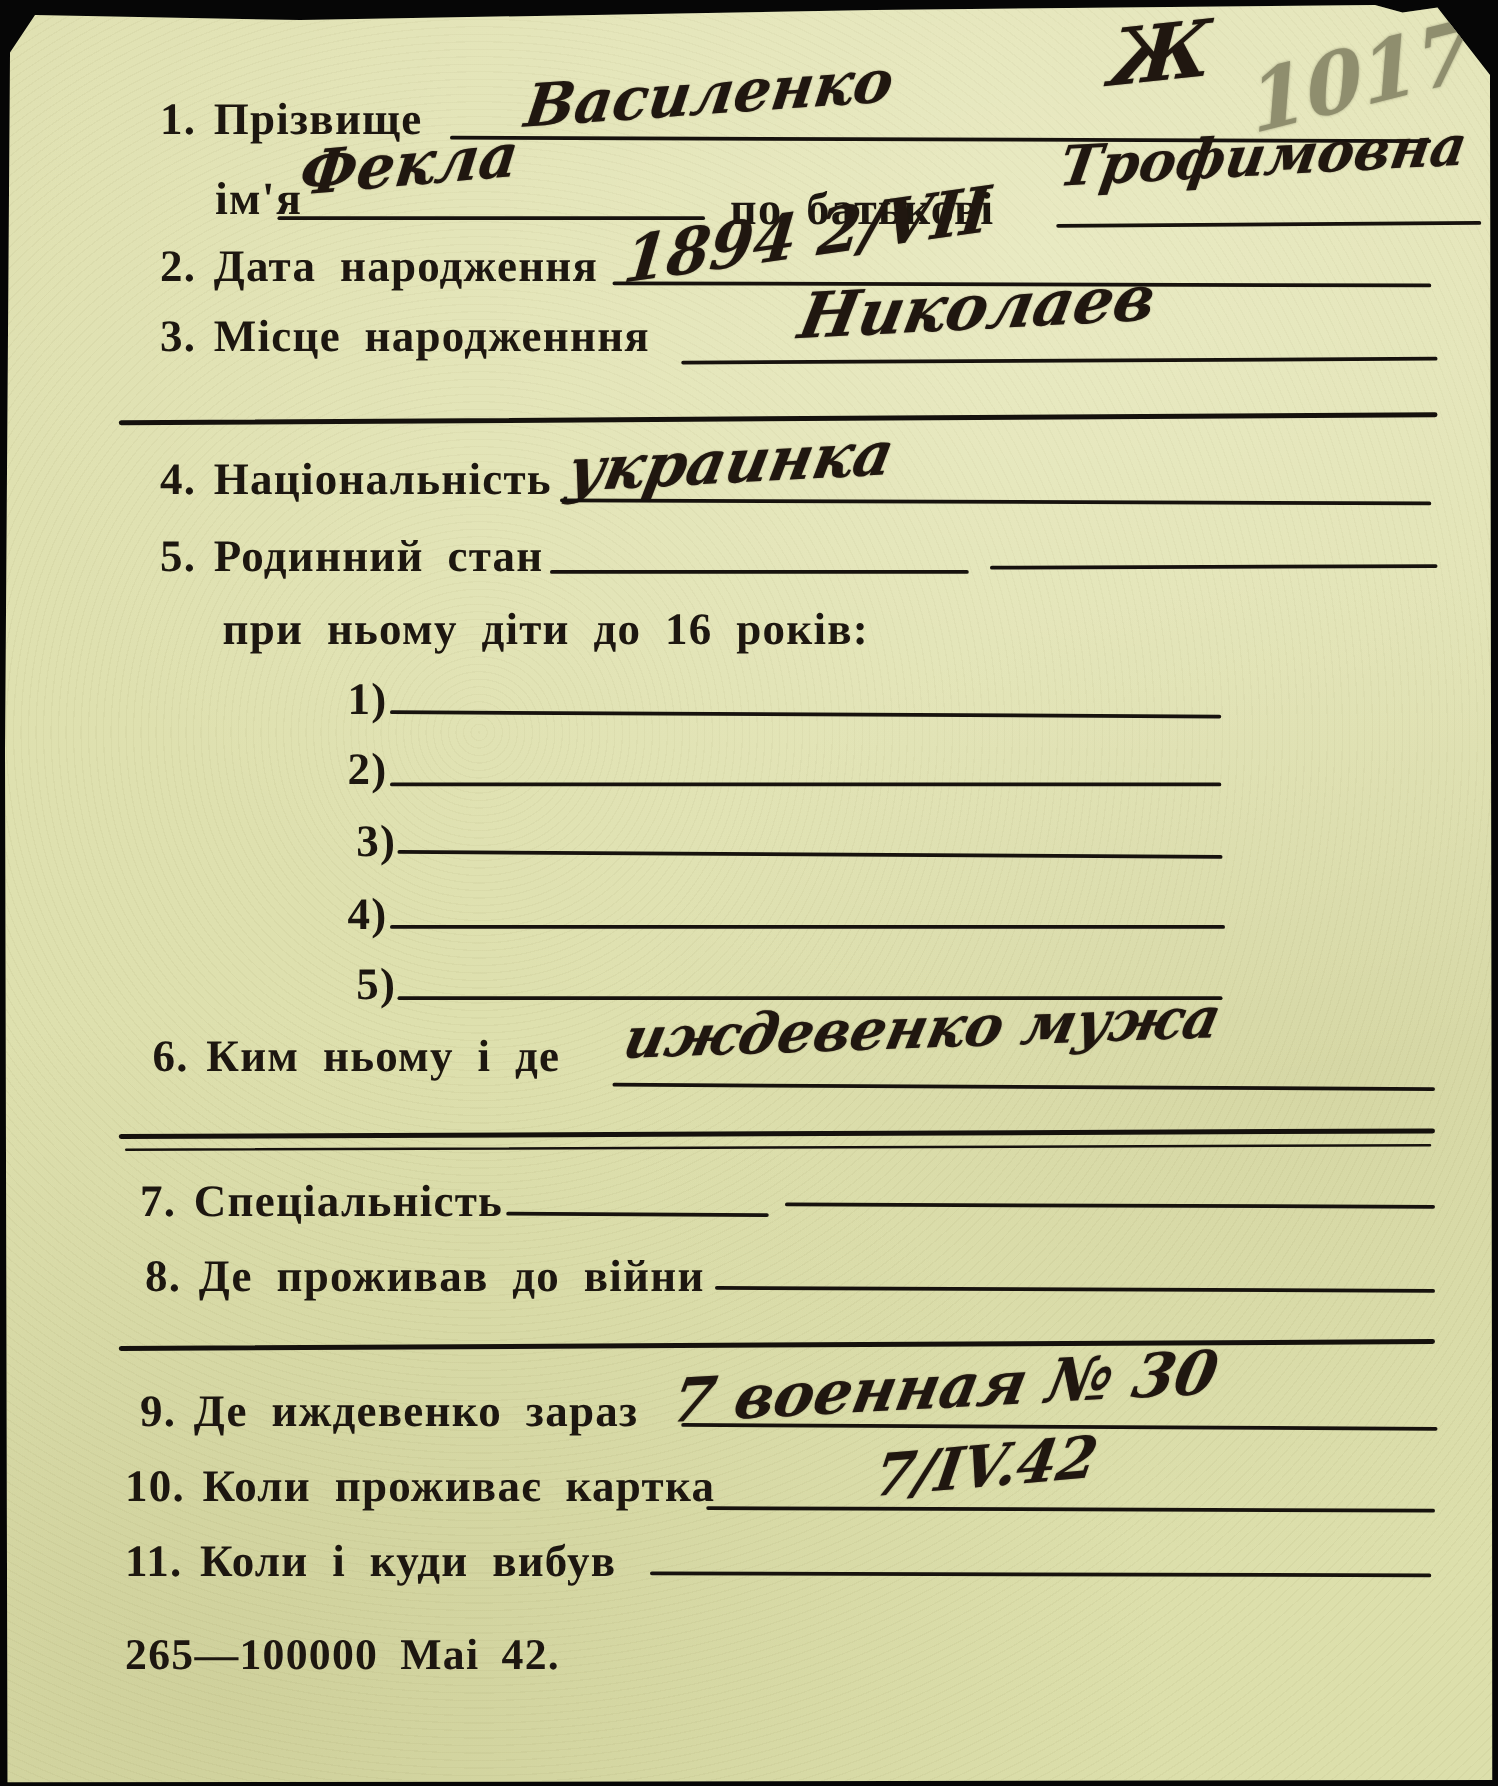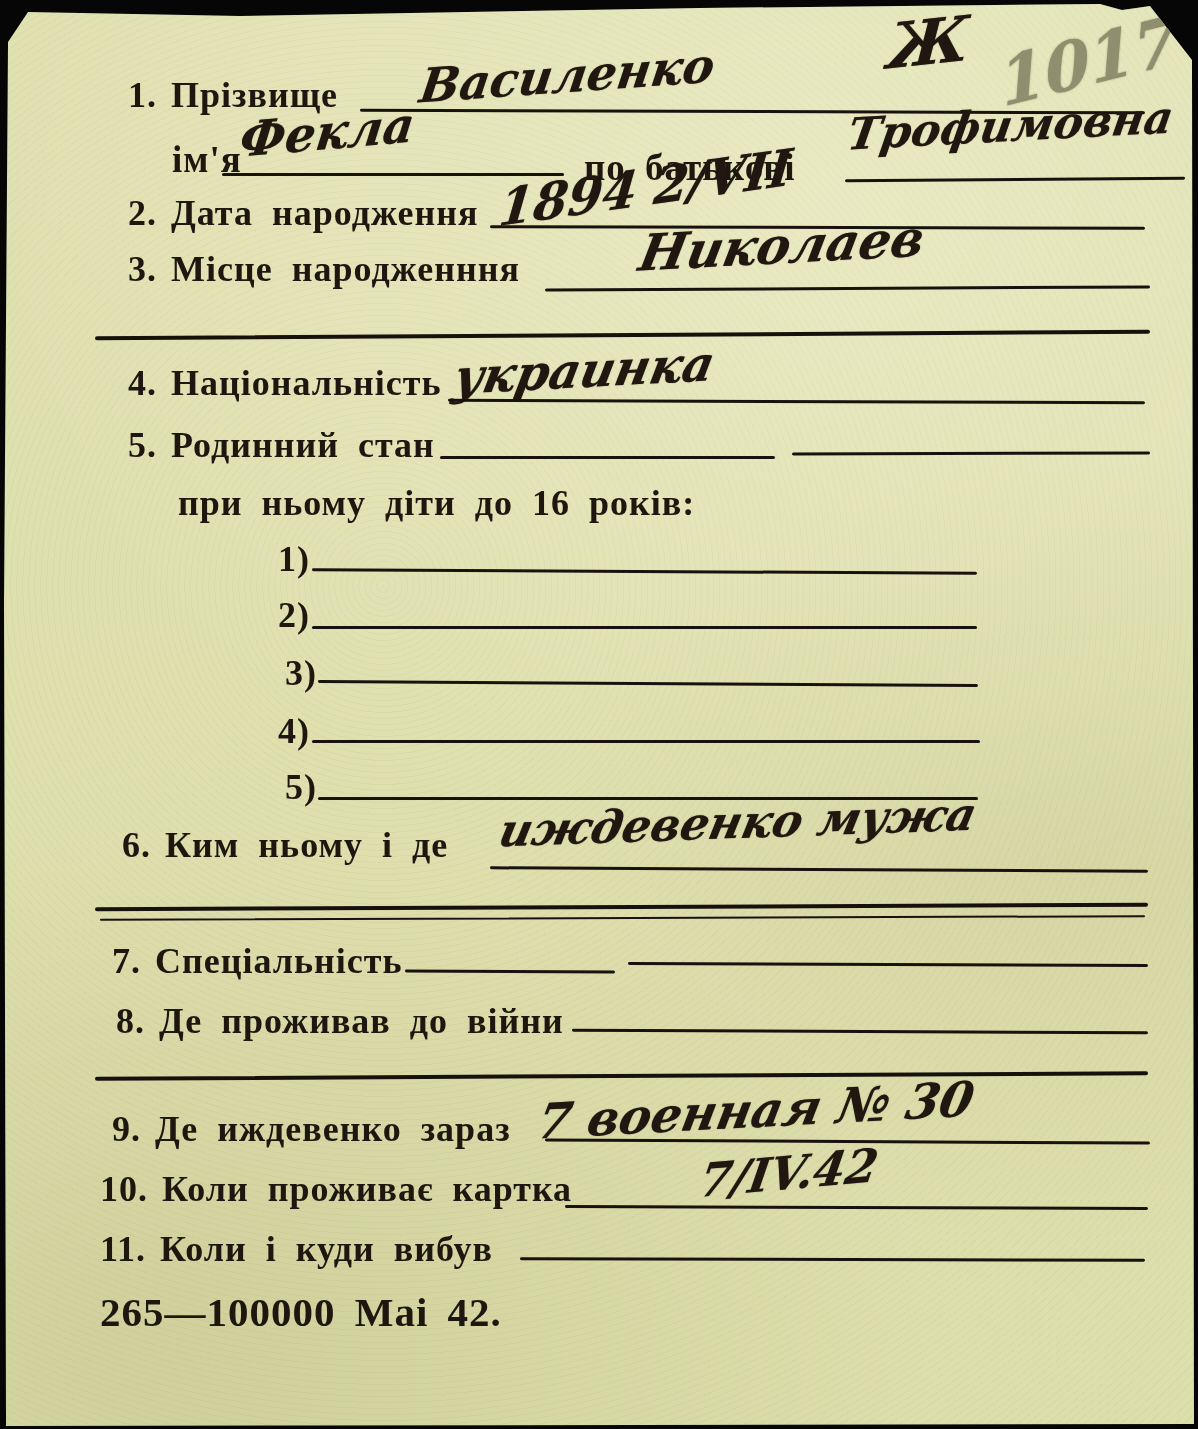--- a/index.html
+++ b/index.html
@@ -51,25 +51,26 @@
     font-style:italic;
     font-weight:700;
     color:#8f8e6e;
     text-shadow:0 0 2px rgba(120,118,90,0.7);
     position:absolute;
     white-space:nowrap;
   }
   .imprint{
     position:absolute;
     font-weight:700;
-    font-size:41px;
+    font-size:35px;
     color:#1d1710;
     letter-spacing:1px;
     word-spacing:8px;
     white-space:nowrap;
+    margin-top:16px;
   }
 </style>
 </head>
 <body>
 
 <div class="paper">
 
   <div class="hw" style="left:888px;top:6px;font-size:62px;transform:rotate(-6deg) skewX(-10deg);">Ж</div>
   <div class="pencil" style="left:998px;top:22px;font-size:66px;transform:rotate(-14deg) skewX(-8deg);">1017</div>
 

